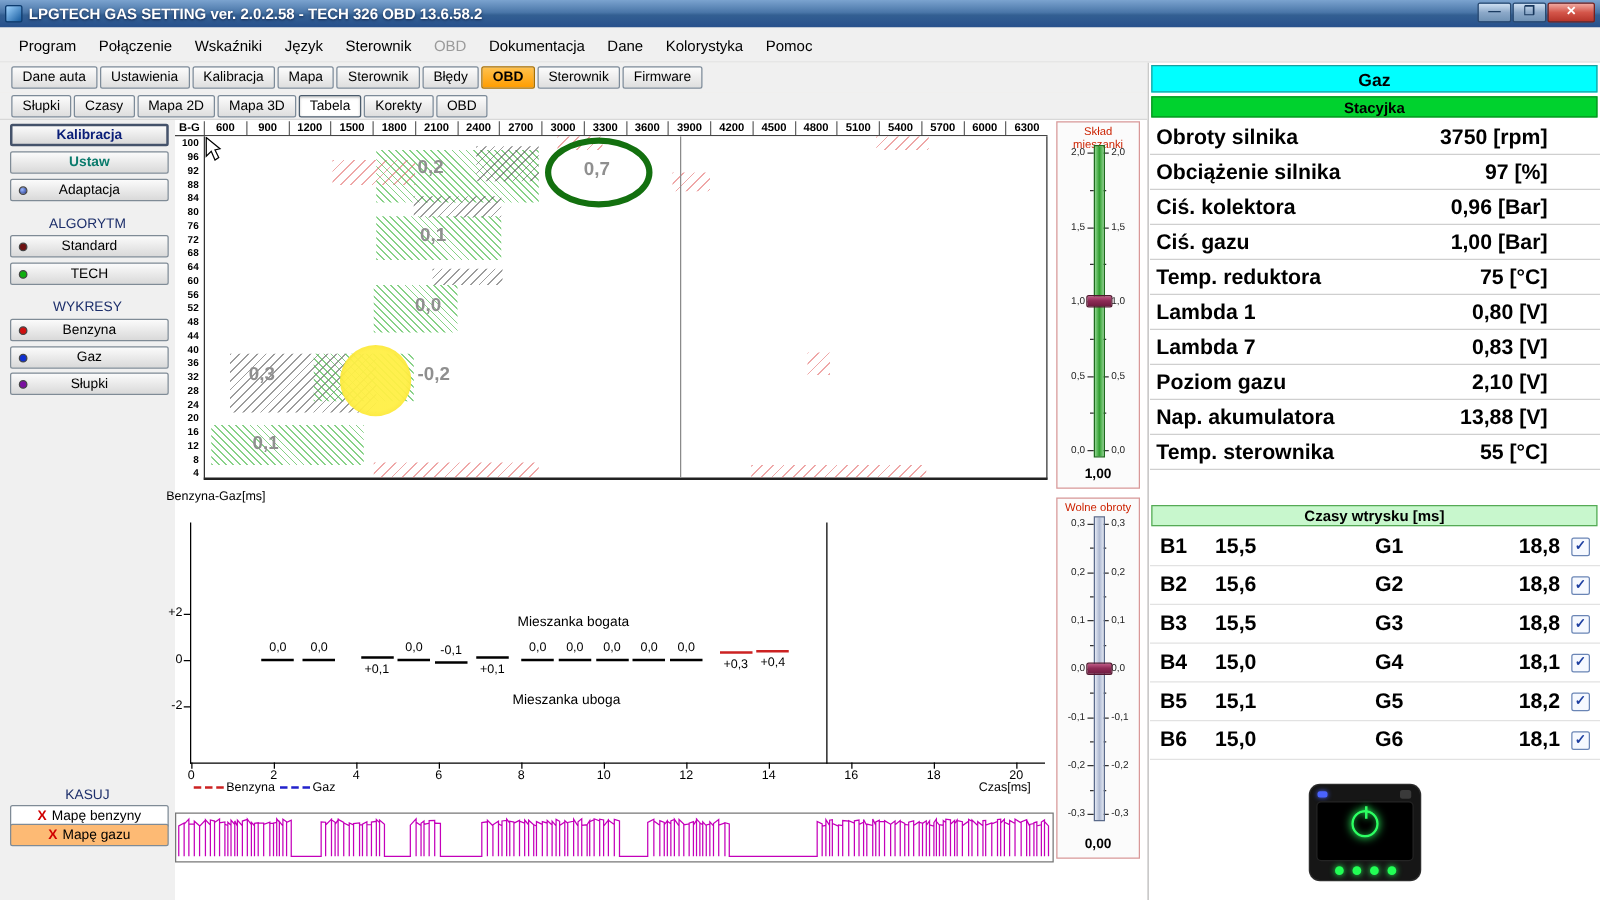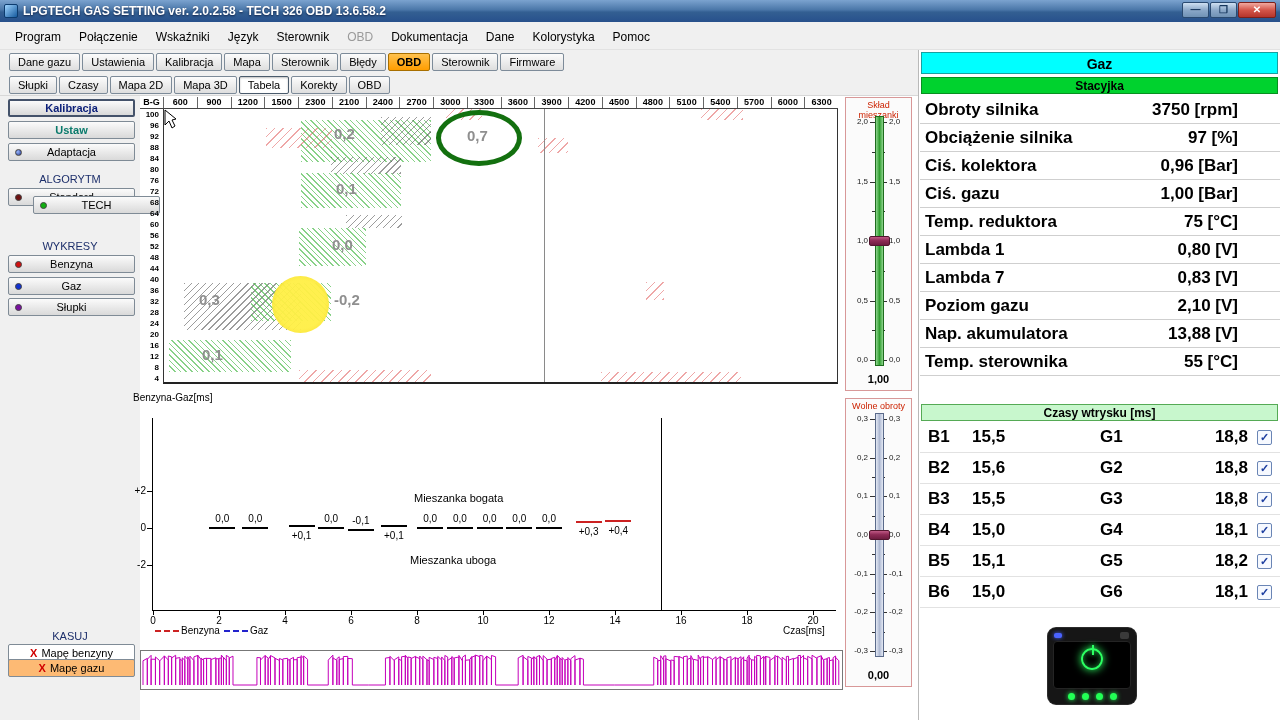--- a/index.html
+++ b/index.html
@@ -182,21 +182,21 @@
     <div class="menu-item">Wskaźniki</div>
     <div class="menu-item">Język</div>
     <div class="menu-item">Sterownik</div>
     <div class="menu-item disabled">OBD</div>
     <div class="menu-item">Dokumentacja</div>
     <div class="menu-item">Dane</div>
     <div class="menu-item">Kolorystyka</div>
     <div class="menu-item">Pomoc</div>
   </div>
 <div class="abs tabrow r1">
-    <div class="tab">Dane gazu</div>
+    <div class="tab">Dane auta</div>
     <div class="tab">Ustawienia</div>
     <div class="tab">Kalibracja</div>
     <div class="tab">Mapa</div>
     <div class="tab">Sterownik</div>
     <div class="tab">Błędy</div>
     <div class="tab highlight">OBD</div>
     <div class="tab">Sterownik</div>
     <div class="tab">Firmware</div>
   </div>
 <div class="abs tabrow r2">
@@ -213,21 +213,21 @@
 <div class="abs side-btn teal" style="top:121px;">Ustaw</div>
 <div class="abs side-btn" style="top:143px;">
   <span class="dot" style="background:radial-gradient(circle at 35% 35%,#9ab8ff,#20348c);"></span>
   <span>Adaptacja</span>
 </div>
 <div class="abs side-label" style="top:173px;">ALGORYTM</div>
 <div class="abs side-btn" style="top:188px;">
   <span class="dot" style="background:#6e1212;"></span>
   <span>Standard</span>
 </div>
-<div class="abs side-btn" style="top:196px;margin-left:25px;">
+<div class="abs side-btn" style="top:210px;">
   <span class="dot" style="background:#0fae0f;"></span>
   <span>TECH</span>
 </div>
 <div class="abs side-label" style="top:240px;">WYKRESY</div>
 <div class="abs side-btn" style="top:255px;">
   <span class="dot" style="background:#d01010;"></span>
   <span>Benzyna</span>
 </div>
 <div class="abs side-btn" style="top:277px;">
   <span class="dot" style="background:#1030d0;"></span>
@@ -244,21 +244,21 @@
 <div class="abs side-btn" style="top:659px; background:#fdba74;">
   <span class="xmark">X</span><span>Mapę gazu</span>
 </div>
 
 <div class="abs map-header">
     <div class="map-hcell first">B-G</div>
     <div class="map-hcell">600</div>
     <div class="map-hcell">900</div>
     <div class="map-hcell">1200</div>
     <div class="map-hcell">1500</div>
-    <div class="map-hcell">2300</div>
+    <div class="map-hcell">1800</div>
     <div class="map-hcell">2100</div>
     <div class="map-hcell">2400</div>
     <div class="map-hcell">2700</div>
     <div class="map-hcell">3000</div>
     <div class="map-hcell">3300</div>
     <div class="map-hcell">3600</div>
     <div class="map-hcell">3900</div>
     <div class="map-hcell">4200</div>
     <div class="map-hcell">4500</div>
     <div class="map-hcell">4800</div>

